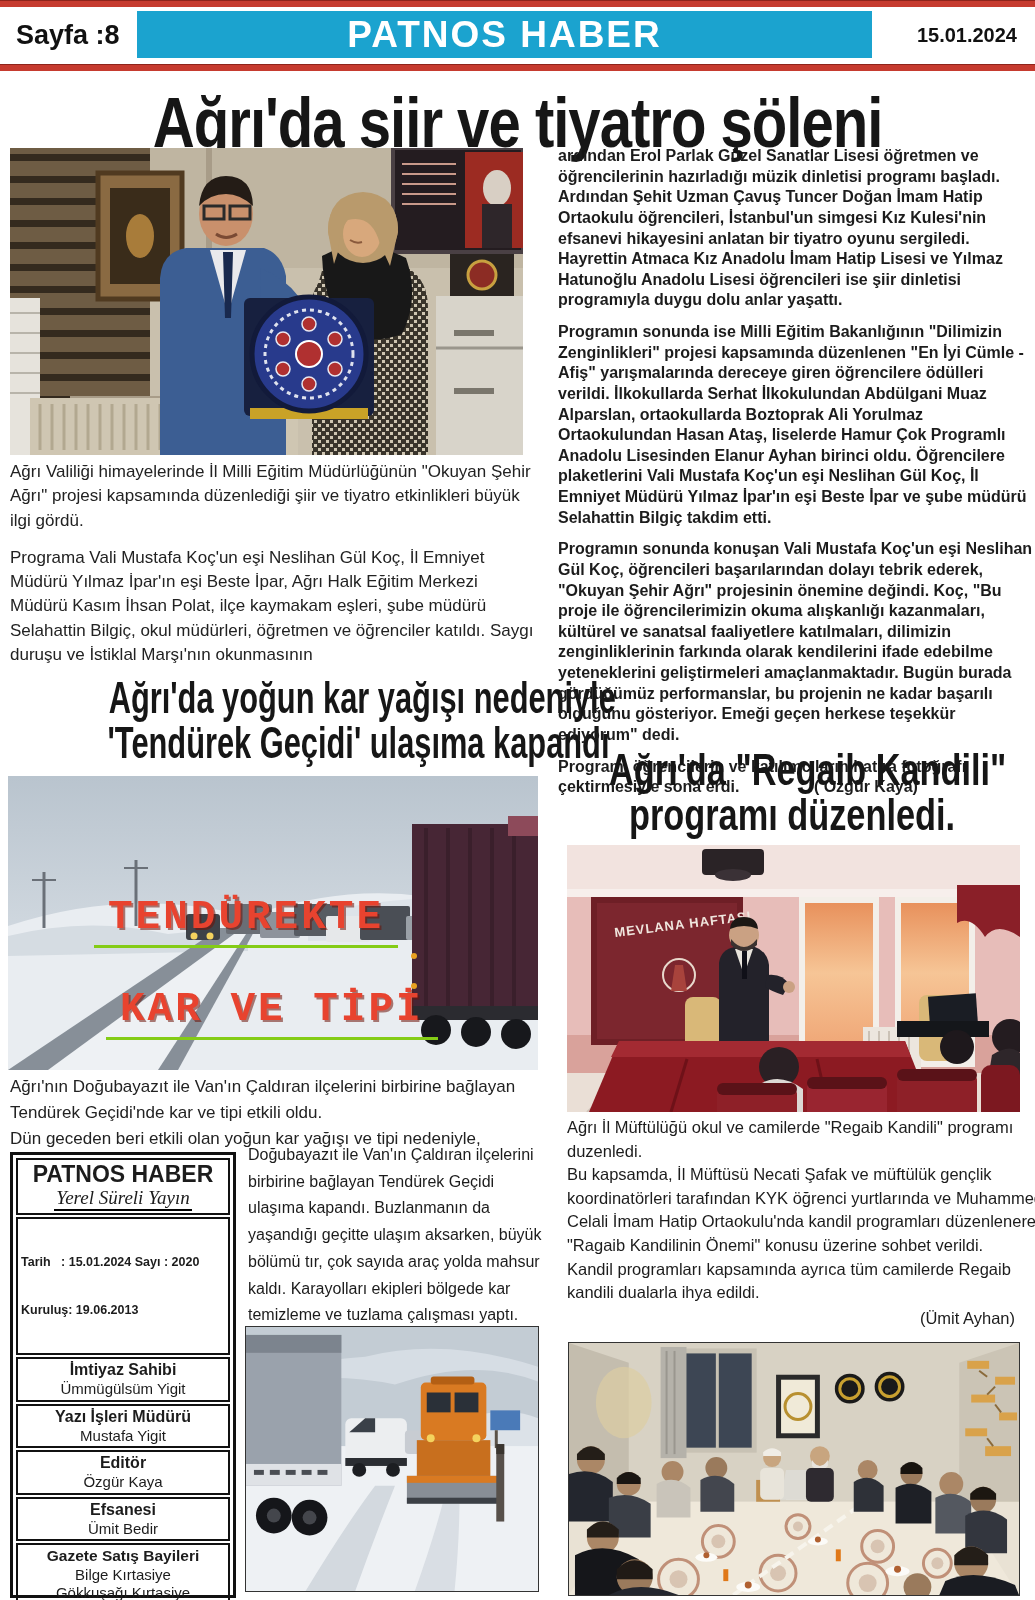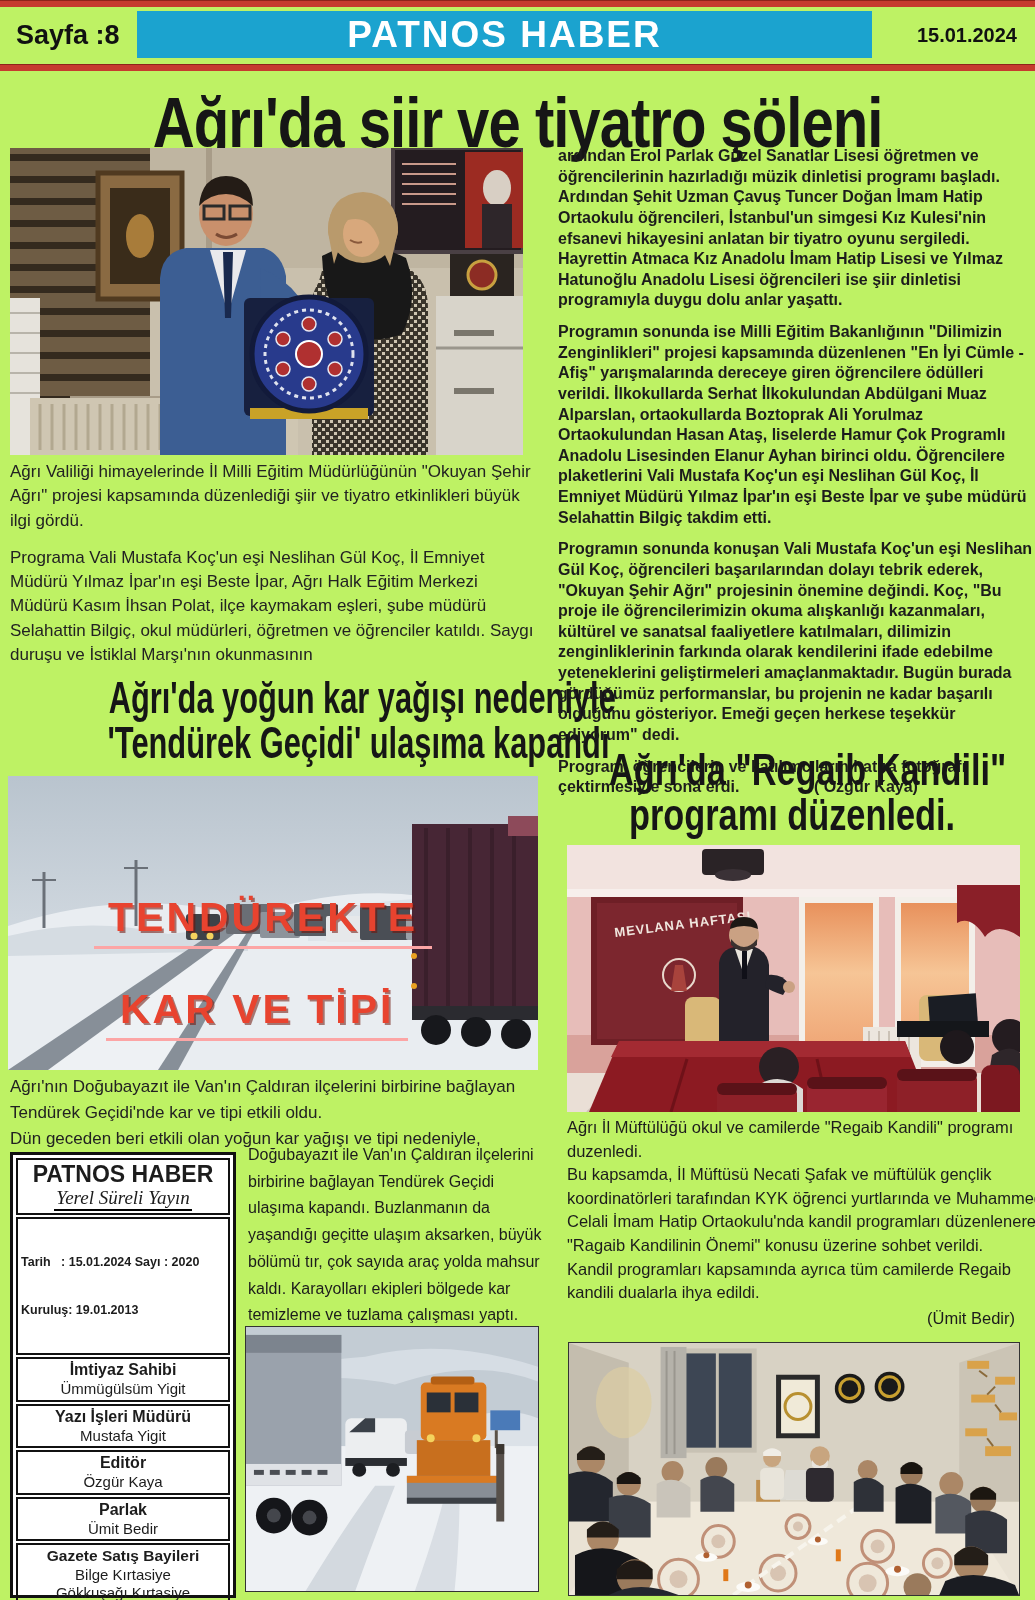--- a/index.html
+++ b/index.html
@@ -1,19 +1,19 @@
 <!DOCTYPE html>
 <html><head>
 <meta charset="utf-8">
 <style>
   * { margin:0; padding:0; box-sizing:border-box; }
   html,body { background:#888; }
   .page {
     position:relative; width:1035px; height:1600px; margin:0 auto;
-    background:#bef264; overflow:hidden; color:#1c1c1c;
+    background:#ffffff; overflow:hidden; color:#1c1c1c;
     font-family:"Liberation Sans", sans-serif;
   }
   .rule { position:absolute; left:0; width:1035px; height:7px; background:#c63b2f; border-top:1px solid #8e241b; }
   
   .page-label { position:absolute; left:16px; top:20px; font-size:27px; font-weight:bold; color:#111; }
   .masthead-box { position:absolute; left:137px; top:11px; width:735px; height:47px; background:#1ba3cf; display:flex; align-items:center; justify-content:center; }
   .masthead-box span { color:#fff; font-size:37px; font-weight:bold; letter-spacing:2px; }
   .date-label { position:absolute; right:18px; top:24px; font-size:20px; font-weight:bold; color:#111; }
   
   .h1-wrap { position:absolute; left:0; top:82px; width:1035px; text-align:center; }
@@ -39,21 +39,21 @@
   
   .photo { position:absolute; overflow:hidden; }
   .photo svg { display:block; width:100%; height:100%; }
   .bordered { border:1px solid #333; }
   #photo-award { left:10px; top:148px; width:513px; height:307px; }
   #photo-pass  { left:8px;  top:776px; width:530px; height:294px; }
   #photo-plow  { left:245px; top:1326px; width:294px; height:266px; }
   #photo-conf  { left:567px; top:845px; width:453px; height:267px; }
   #photo-gather{ left:568px; top:1342px; width:452px; height:254px; }
   .overlay-red { position:absolute; font-weight:bold; color:#e8432f; letter-spacing:3px;
-    text-shadow:2px 2px 0 rgba(110,18,8,.55); border-bottom:3px solid #fca5a5; padding:0 14px 5px 14px; white-space:nowrap; }
+    text-shadow:2px 2px 0 rgba(110,18,8,.55); border-bottom:3px solid #84cc16; padding:0 14px 5px 14px; white-space:nowrap;font-family:Liberation Mono, monospace; }
   
   #imprint { position:absolute; left:10px; top:1152px; width:226px; height:446px; border:3px solid #111; padding:1px; background:#fff; }
   .imp-sec { border:2px solid #111; margin:2px; padding:2px 3px; text-align:center; }
   .imp-title { font-size:23px; font-weight:bold; letter-spacing:0; line-height:1.1; }
   .imp-sub { font-family:"Liberation Serif", serif; font-style:italic; font-size:19px; border-bottom:2px solid #000000; display:inline-block; line-height:1.15; padding:0 2px; }
   .imp-dates { text-align:left; font-size:12.5px; font-weight:bold; line-height:1.3; white-space:pre; }
   .imp-role { font-size:16px; font-weight:bold; line-height:1.18; }
   .imp-name { font-size:15px; line-height:1.18; }
   .imp-deal-t { font-size:15.5px; font-weight:bold; line-height:1.2; }
   .imp-deal { font-size:15px; line-height:1.2; }
@@ -268,36 +268,36 @@
   <p class="para" id="snow-lede">Ağrı'nın Doğubayazıt ile Van'ın Çaldıran ilçelerini birbirine bağlayan Tendürek Geçidi'nde kar ve tipi etkili oldu.</p>
   <p class="para" id="snow-intro">Dün geceden beri etkili olan yoğun kar yağışı ve tipi nedeniyle, Ağrı'nın</p>
 
   <aside id="imprint">
     <div class="imp-sec">
       <div class="imp-title">PATNOS HABER</div>
       <span class="imp-sub">Yerel Süreli Yayın</span>
     </div>
     <div class="imp-sec imp-dates">
       <div>Tarih   : 15.01.2024 Sayı : 2020</div>
-      <div>Kuruluş: 19.01.2013</div>
+      <div>Kuruluş: 19.06.2013</div>
     </div>
     <div class="imp-sec">
       <div class="imp-role">İmtiyaz Sahibi</div>
       <div class="imp-name">Ümmügülsüm Yigit</div>
     </div>
     <div class="imp-sec">
       <div class="imp-role">Yazı İşleri Müdürü</div>
       <div class="imp-name">Mustafa Yigit</div>
     </div>
     <div class="imp-sec">
       <div class="imp-role">Editör</div>
       <div class="imp-name">Özgür Kaya</div>
     </div>
     <div class="imp-sec">
-      <div class="imp-role">Parlak</div>
+      <div class="imp-role">Efsanesi</div>
       <div class="imp-name">Ümit Bedir</div>
     </div>
     <div class="imp-sec">
       <div class="imp-deal-t">Gazete Satış Bayileri</div>
       <div class="imp-deal">Bilge Kırtasiye</div>
       <div class="imp-deal">Gökkuşağı Kırtasiye</div>
     </div>
 
   </aside>
 
@@ -451,21 +451,21 @@
         <rect x="240" y="232" width="80" height="12" rx="6" fill="#5a1218"></rect>
         <rect x="330" y="224" width="80" height="12" rx="6" fill="#5a1218"></rect>
       </g>
     </svg>
   </div>
 
   <div id="rightcol2">
     <p>Ağrı İl Müftülüğü okul ve camilerde "Regaib Kandili" programı duzenledi.</p>
     <p>Bu kapsamda, İl Müftüsü Necati Şafak ve müftülük gençlik koordinatörleri tarafından KYK öğrenci yurtlarında ve Muhammed Celali İmam Hatip Ortaokulu'nda kandil programları düzenlenerek "Ragaib Kandilinin Önemi" konusu üzerine sohbet verildi.</p>
     <p>Kandil programları kapsamında ayrıca tüm camilerde Regaib kandili dualarla ihya edildi.</p>
-    <div class="byline-row"><span class="byline">(Ümit Bedir)</span></div>
+    <div class="byline-row"><span class="byline">(Ümit Ayhan)</span></div>
   </div>
 
   <div class="photo bordered" id="photo-gather">
     <svg viewBox="0 0 452 254" preserveAspectRatio="none">
       <g>
         <rect width="452" height="254" fill="#d8d2c4"></rect>
         <path d="M0 0 L60 20 L60 254 L0 254 Z" fill="#c4bdae"></path>
         <path d="M452 0 L392 20 L392 254 L452 254 Z" fill="#cbc4b5"></path>
         <rect x="112" y="8" width="74" height="100" fill="#3d4654" stroke="#c8c2b4" stroke-width="5"></rect>
         <line x1="149" y1="8" x2="149" y2="108" stroke="#c8c2b4" stroke-width="3"></line>

